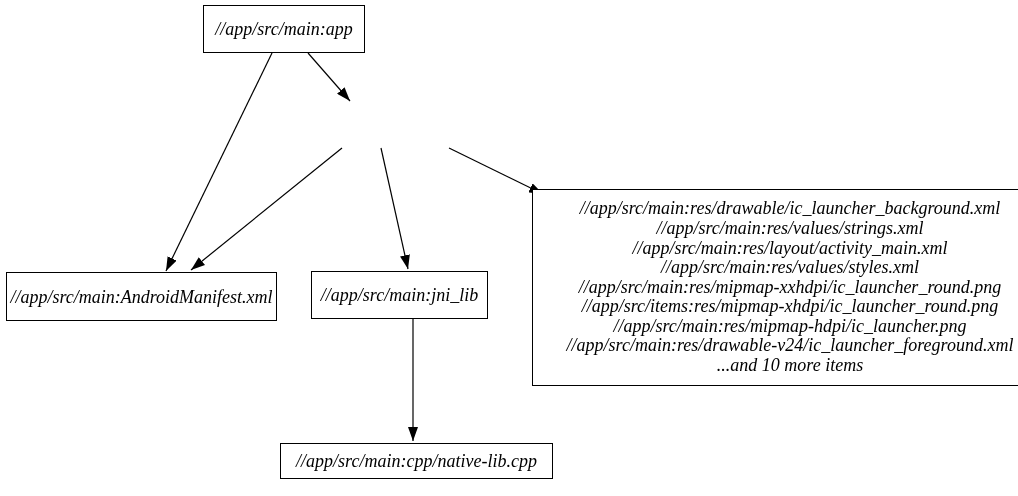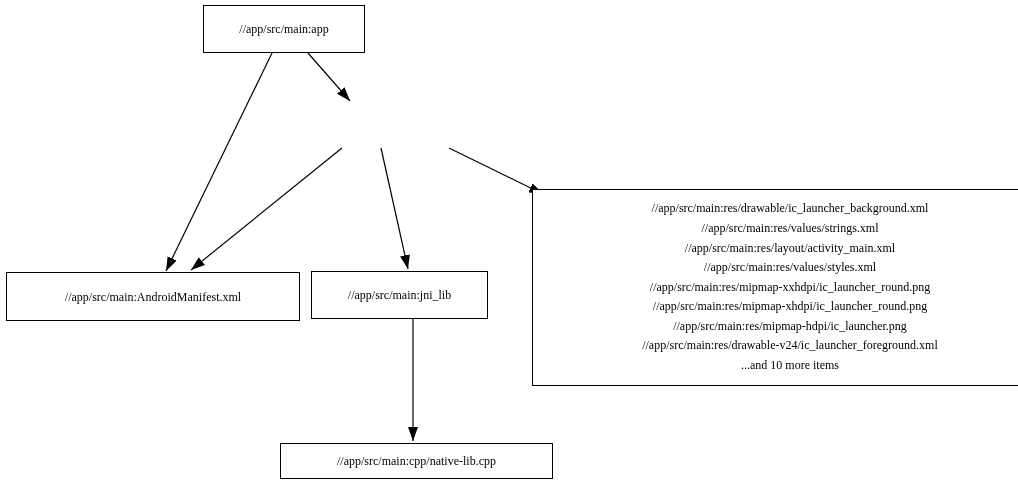--- a/index.html
+++ b/index.html
@@ -29,23 +29,24 @@
   }
   .node {
     position: absolute;
     box-sizing: border-box;
     border: 1px solid #000000;
     background: #ffffff;
     display: flex;
     align-items: center;
     justify-content: center;
     text-align: center;
-    font-size: 12px;
+    font-size: 18px;
     line-height: 20px;
     white-space: nowrap;
+    font-style: italic;
   }
   .node.multiline {
     flex-direction: column;
     justify-content: center;
     line-height: 19.6px;
     padding: 1px 0;
   }
   .node.multiline div {
     white-space: nowrap;
   }
@@ -67,35 +68,35 @@
     <line x1="381" y1="148" x2="408" y2="269" marker-end="url(#arrow)"></line>
     <line x1="449" y1="148" x2="543" y2="194" marker-end="url(#arrow)"></line>
     <line x1="413" y1="319" x2="413" y2="441" marker-end="url(#arrow)"></line>
   </svg>
 
   <div class="node" style="left:203px; top:5px; width:162px; height:48px;">
     <span>//app/src/main:app</span>
   </div>
 
 
-  <div class="node" style="left:6px; top:272px; width:294px; height:49px;">
+  <div class="node" style="left:6px; top:272px; width:271px; height:49px;">
     <span>//app/src/main:AndroidManifest.xml</span>
   </div>
 
   <div class="node" style="left:311px; top:271px; width:177px; height:48px;">
     <span>//app/src/main:jni_lib</span>
   </div>
 
   <div class="node multiline" style="left:532px; top:189px; width:516px; height:197px;">
     <div>//app/src/main:res/drawable/ic_launcher_background.xml</div>
     <div>//app/src/main:res/values/strings.xml</div>
     <div>//app/src/main:res/layout/activity_main.xml</div>
     <div>//app/src/main:res/values/styles.xml</div>
     <div>//app/src/main:res/mipmap-xxhdpi/ic_launcher_round.png</div>
-    <div>//app/src/main:res/mipmap-xhdpi/ic_launcher_round.png</div>
+    <div>//app/src/items:res/mipmap-xhdpi/ic_launcher_round.png</div>
     <div>//app/src/main:res/mipmap-hdpi/ic_launcher.png</div>
     <div>//app/src/main:res/drawable-v24/ic_launcher_foreground.xml</div>
     <div>...and 10 more items</div>
   </div>
 
   <div class="node" style="left:280px; top:443px; width:273px; height:36px;">
     <span>//app/src/main:cpp/native-lib.cpp</span>
   </div>
 
 </div>

